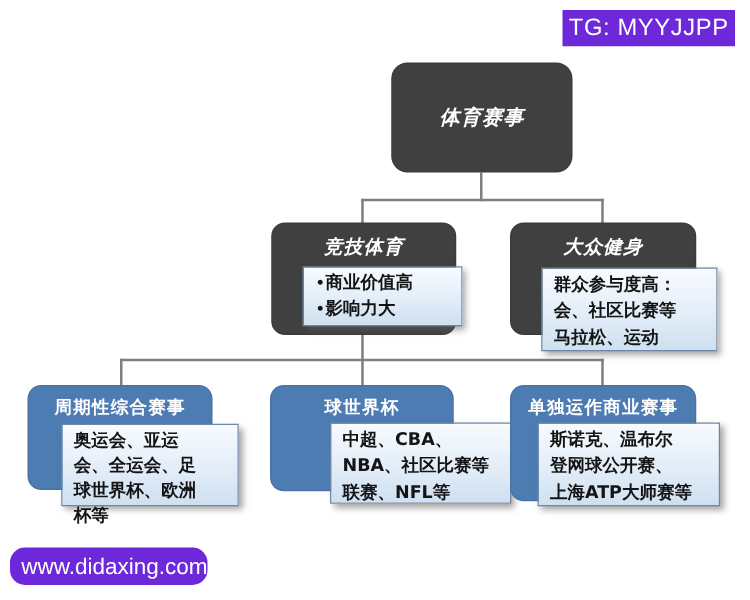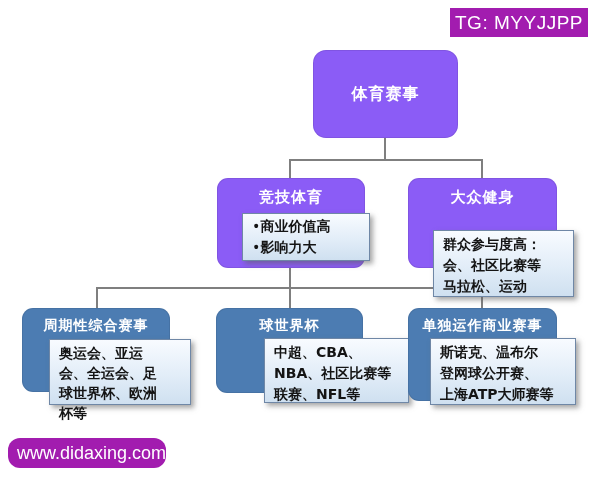--- a/index.html
+++ b/index.html
@@ -2,34 +2,34 @@
 <html><head>
 <meta charset="utf-8">
 <style>
   html,body{margin:0;padding:0;background:#fff;}
   #stage{
     position:relative;width:600px;height:480px;background:#ffffff;overflow:hidden;
     font-family:"DejaVu Sans",sans-serif;
   }
   
   .wm{
-    position:absolute;background:#a21caf;color:#ffffff;
+    position:absolute;background:#6d28d9;color:#ffffff;
     display:flex;align-items:center;justify-content:center;
     font-family:"Liberation Sans","DejaVu Sans",sans-serif;
   }
   .wm.tg{left:450px;top:8px;width:138px;height:29px;font-size:19px;letter-spacing:.5px;}
   .wm.site{left:8px;top:438px;width:158px;height:30px;font-size:18px;justify-content:flex-start;padding-left:9px;box-sizing:border-box;border-radius:12px;}
   
   .line{position:absolute;background:#7f7f7f;}
   
   .node{
     position:absolute;border-radius:11px;box-sizing:border-box;
     box-shadow:0 0 0 1px rgba(0,0,0,0.08) inset;
   }
-  .node.dark{background:#8b5cf6;}
+  .node.dark{background:#404040;font-style:italic;}
   .node.light{background:#4c7cb2;}
   .node .title{
     text-align:center;font-weight:bold;letter-spacing:1px;
   }
   .node.dark .title{color:#ffffff;}
   .node.light .title{color:#ffffff;}
   .root-node{display:flex;align-items:center;justify-content:center;}
   .root-node .title{font-size:16px;}
   .l2 .title{font-size:15px;padding-top:10px;}
   .l3 .title{font-size:14px;padding-top:9px;}
@@ -71,21 +71,21 @@
     <div class="title">竞技体育</div>
   </div>
   <div class="note" style="left:242px;top:213px;width:128px;height:48px;font-family:Liberation Mono, monospace;">
     <span class="ln">•商业价值高</span>
     <span class="ln">•影响力大</span>
   </div>
 
   <div class="node dark l2" style="left:408px;top:178px;width:149px;height:90px;">
     <div class="title">大众健身</div>
   </div>
-  <div class="note" style="left:433px;top:214px;width:141px;height:67px;margin-top:16px;">
+  <div class="note" style="left:433px;top:214px;width:141px;height:67px;">
     <span class="ln">群众参与度高：</span>
     <span class="ln">会、社区比赛等</span>
     <span class="ln">马拉松、运动</span>
   </div>
 
   <div class="node light l3" style="left:22px;top:308px;width:148px;height:84px;">
     <div class="title">周期性综合赛事</div>
   </div>
   <div class="note" style="left:49px;top:339px;width:142px;height:66px;line-height:20px;">
     <span class="ln">奥运会、亚运</span>

